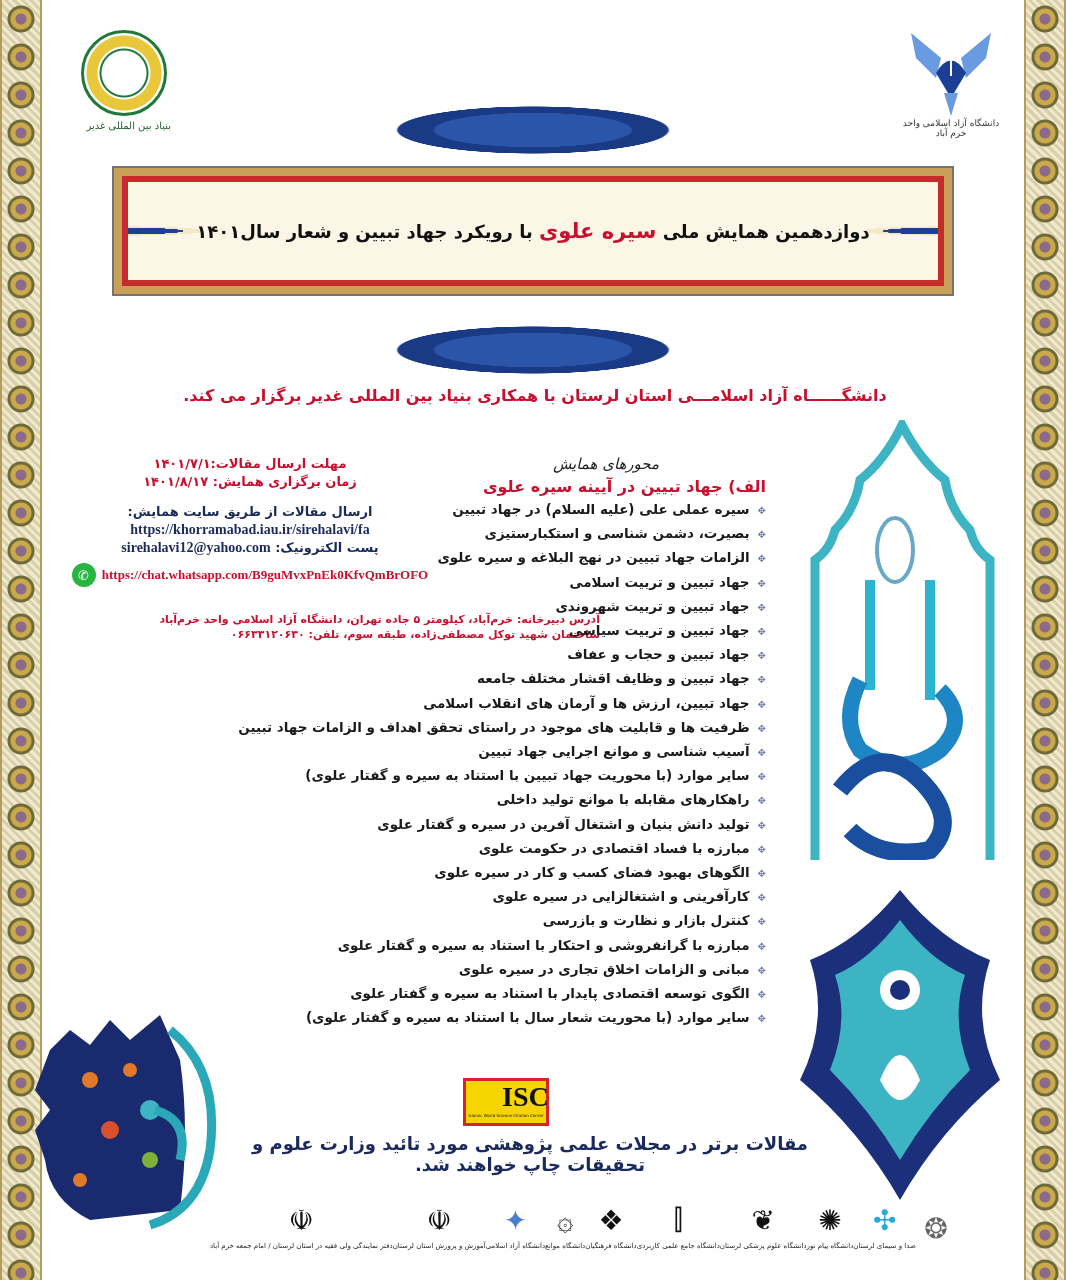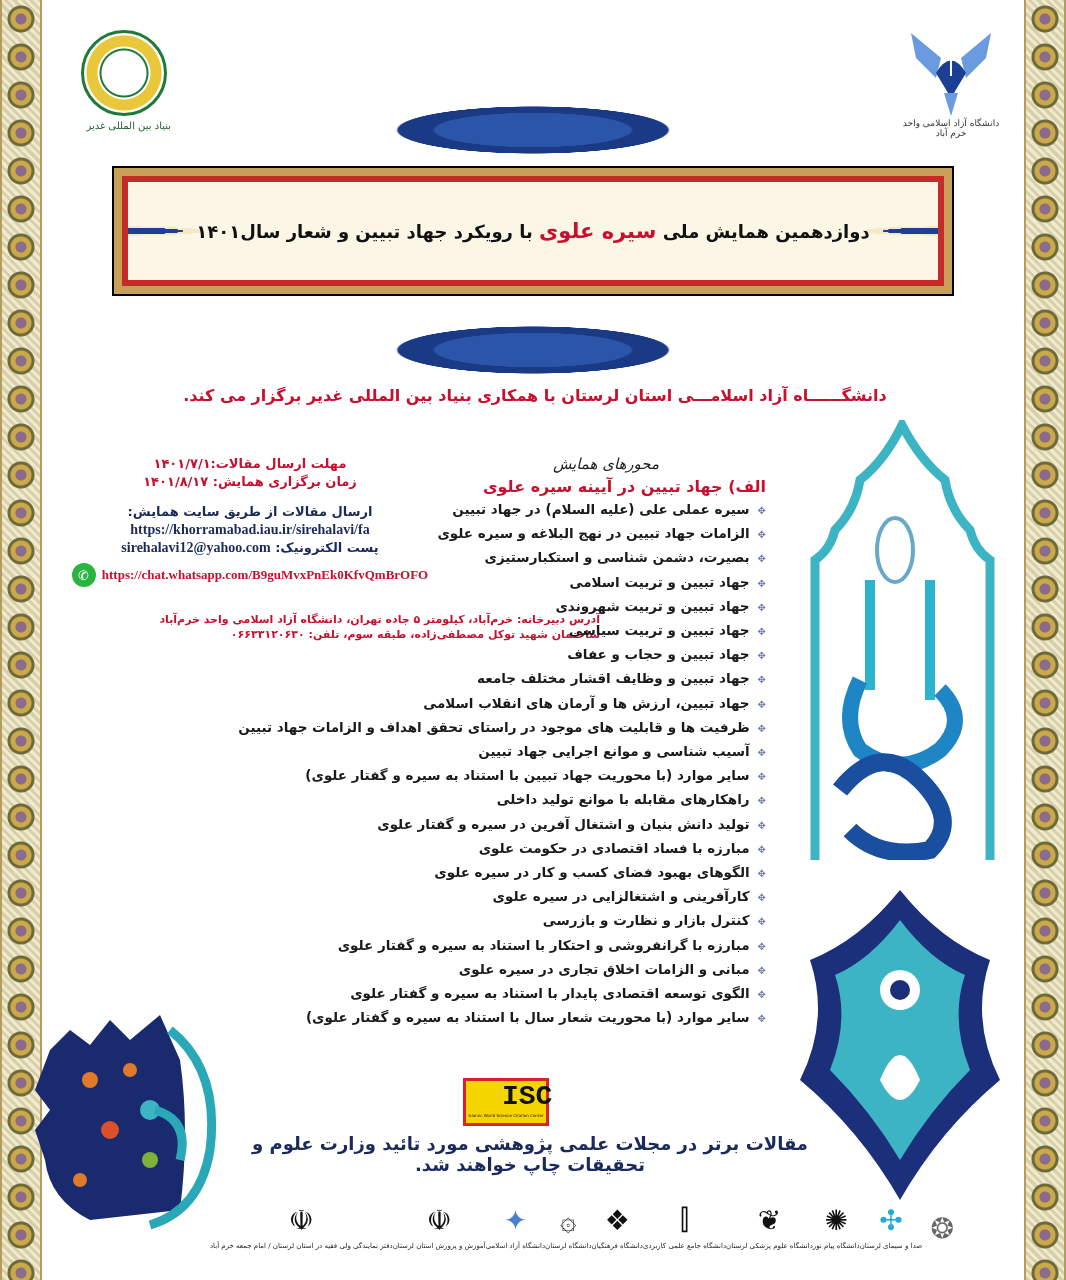--- a/index.html
+++ b/index.html
@@ -13,21 +13,21 @@
   .logo-ghadir{position:absolute;left:76px;top:30px;width:95px;height:110px;text-align:right;}
   .logo-ghadir .ring{width:80px;height:80px;margin:0 auto;border-radius:50%;border:3px solid #1f7a3a;position:relative;
     background:radial-gradient(circle,#fff 0 22px,#1f7a3a 23px 24px,#fff 25px 26px,#e8c83a 27px 37px,#fff 38px);}
   .logo-ghadir .cap{font-family:"DejaVu Serif",serif;font-size:10px;color:#1f5d2e;margin-top:4px;}
   .logo-iau{position:absolute;right:60px;top:28px;width:110px;height:110px;text-align:center;}
   .logo-iau svg{display:block;margin:0 auto;}
   .logo-iau .cap{font-family:"DejaVu Serif",serif;font-size:9px;color:#333;}
   .banner-wrap{position:absolute;left:100px;top:150px;width:866px;height:200px;}
   .banner-orn{position:absolute;left:260px;right:260px;height:60px;background:radial-gradient(ellipse at 50% 50%,#2a55a8 0 40%,#1a3a85 41% 55%,transparent 56%);}
   .banner-orn.top{top:-50px;} .banner-orn.bottom{bottom:-30px;}
-  .banner{position:absolute;left:12px;right:12px;top:16px;height:130px;background:#c9a057;border:2px solid #000000;padding:8px;box-sizing:border-box;}
+  .banner{position:absolute;left:12px;right:12px;top:16px;height:130px;background:#c9a057;border:2px solid #737373;padding:8px;box-sizing:border-box;}
   .banner-inner{width:100%;height:100%;background:#c42c2a;padding:6px;box-sizing:border-box;}
   .banner-core{width:100%;height:100%;background:#fcf6e6;position:relative;
     background-image:radial-gradient(ellipse at 0% 50%,#1e3f94 0 55px,#f5e8c8 56px 75px,transparent 76px),
                      radial-gradient(ellipse at 100% 50%,#1e3f94 0 55px,#f5e8c8 56px 75px,transparent 76px);
     display:flex;align-items:center;justify-content:center;}
   .banner-title{font-size:18px;font-weight:bold;color:#111;}
   .banner-title .hl{color:#c8102e;font-size:21px;}
   .subtitle{position:absolute;top:386px;left:160px;width:750px;text-align:center;font-size:16px;font-weight:bold;color:#c8102e;}
   .left-info{position:absolute;left:40px;top:455px;width:420px;text-align:center;}
   .li-red{color:#c8102e;font-weight:bold;font-size:13px;line-height:18px;}
@@ -43,21 +43,21 @@
   .axes-title{text-align:center;font-family:"DejaVu Serif",serif;font-style:italic;font-size:15px;color:#222;width:320px;margin-right:0;}
   .sec-head{color:#c8102e;font-weight:bold;font-size:16px;margin:4px 0 2px;}
   ul.topics{list-style:none;margin:0;padding:0;}
   ul.topics li{font-size:13.5px;font-weight:bold;color:#1a1a1a;line-height:23.2px;white-space:nowrap;}
   ul.topics li .b{color:#6b7bb0;font-size:10px;margin-left:8px;}
   .ya-ali{position:absolute;left:800px;top:420px;width:205px;height:440px;}
   .ali-left{position:absolute;left:30px;top:1010px;width:190px;height:220px;}
   .ali-right{position:absolute;left:790px;top:880px;width:220px;height:320px;}
   .isc{position:absolute;left:463px;top:1078px;width:86px;height:48px;background:#d9232a;padding:3px;box-sizing:border-box;}
   .isc-inner{width:100%;height:100%;background:#f5d500;text-align:center;}
-  .isc-text{font-family:Liberation Mono, monospace;font-weight:bold;font-size:28px;line-height:32px;color:#111;direction:ltr;margin-left:36px;}
+  .isc-text{font-family:Liberation Serif, serif;font-weight:bold;font-size:28px;line-height:32px;color:#111;direction:ltr;margin-left:36px;}
   .isc-sub{font-size:4px;color:#222;direction:ltr;}
   .footer-note{position:absolute;left:250px;top:1133px;width:560px;text-align:center;font-size:18px;font-weight:bold;color:#1b2a5c;}
   .sponsors{position:absolute;left:210px;top:1180px;width:640px;height:70px;display:flex;flex-direction:row-reverse;justify-content:space-between;align-items:flex-end;}
   .sp{display:flex;flex-direction:column;align-items:center;}
   .sp .glyph{width:40px;height:40px;display:flex;align-items:center;justify-content:center;font-size:28px;color:#111;}
   .sp .cap{font-family:"DejaVu Serif",serif;font-size:7px;color:#222;white-space:nowrap;margin-top:2px;}
 </style>
 </head>
 <body>
 
@@ -116,22 +116,22 @@
 <div class="addr">
   <div>آدرس دبیرخانه: خرم‌آباد، کیلومتر ۵ جاده تهران، دانشگاه آزاد اسلامی واحد خرم‌آباد</div>
   <div>ساختمان شهید توکل مصطفی‌زاده، طبقه سوم، تلفن: ۰۶۶۳۳۱۲۰۶۳۰</div>
 </div>
 
 <div class="axes">
   <div class="axes-title">محورهای همایش</div>
   <div class="sec-head">الف) جهاد تبیین در آیینه سیره علوی</div>
   <ul class="topics">
     <li><span class="b">✥</span><span>سیره عملی علی (علیه السلام) در جهاد تبیین</span></li>
+    <li><span class="b">✥</span><span>بصیرت، دشمن شناسی و استکبارستیزی</span></li>
     <li><span class="b">✥</span><span>الزامات جهاد تبیین در نهج البلاغه و سیره علوی</span></li>
-    <li><span class="b">✥</span><span>بصیرت، دشمن شناسی و استکبارستیزی</span></li>
     <li><span class="b">✥</span><span>جهاد تبیین و تربیت اسلامی</span></li>
     <li><span class="b">✥</span><span>جهاد تبیین و تربیت شهروندی</span></li>
     <li><span class="b">✥</span><span>جهاد تبیین و تربیت سیاسی</span></li>
     <li><span class="b">✥</span><span>جهاد تبیین و حجاب و عفاف</span></li>
     <li><span class="b">✥</span><span>جهاد تبیین و وظایف اقشار مختلف جامعه</span></li>
     <li><span class="b">✥</span><span>جهاد تبیین، ارزش ها و آرمان های انقلاب اسلامی</span></li>
     <li><span class="b">✥</span><span>ظرفیت ها و قابلیت های موجود در راستای تحقق اهداف و الزامات جهاد تبیین</span></li>
     <li><span class="b">✥</span><span>آسیب شناسی و موانع اجرایی جهاد تبیین</span></li>
     <li><span class="b">✥</span><span>سایر موارد (با محوریت جهاد تبیین با استناد به سیره و گفتار علوی)</span></li>
   </ul>
@@ -193,21 +193,21 @@
   <div class="sp">
       <div class="glyph">☫</div>
       <div class="cap">آموزش و پرورش استان لرستان</div>
     </div>
   <div class="sp">
       <div class="glyph" style="color:#4a7fd0">✦</div>
       <div class="cap">دانشگاه آزاد اسلامی</div>
     </div>
   <div class="sp">
       <div class="glyph">۞</div>
-      <div class="cap">دانشگاه لرستان</div>
+      <div class="cap">دانشگاه موانع</div>
     </div>
   <div class="sp">
       <div class="glyph">❖</div>
       <div class="cap">دانشگاه فرهنگیان</div>
     </div>
   <div class="sp">
       <div class="glyph">⫿</div>
       <div class="cap">دانشگاه جامع علمی کاربردی</div>
     </div>
   <div class="sp">

